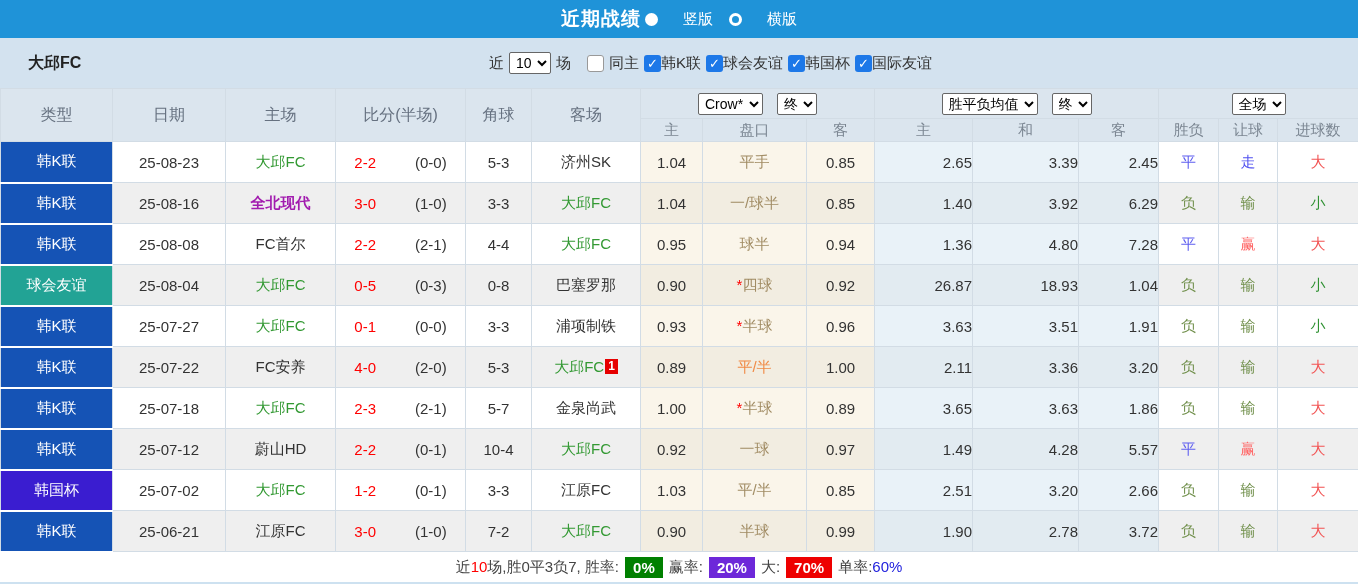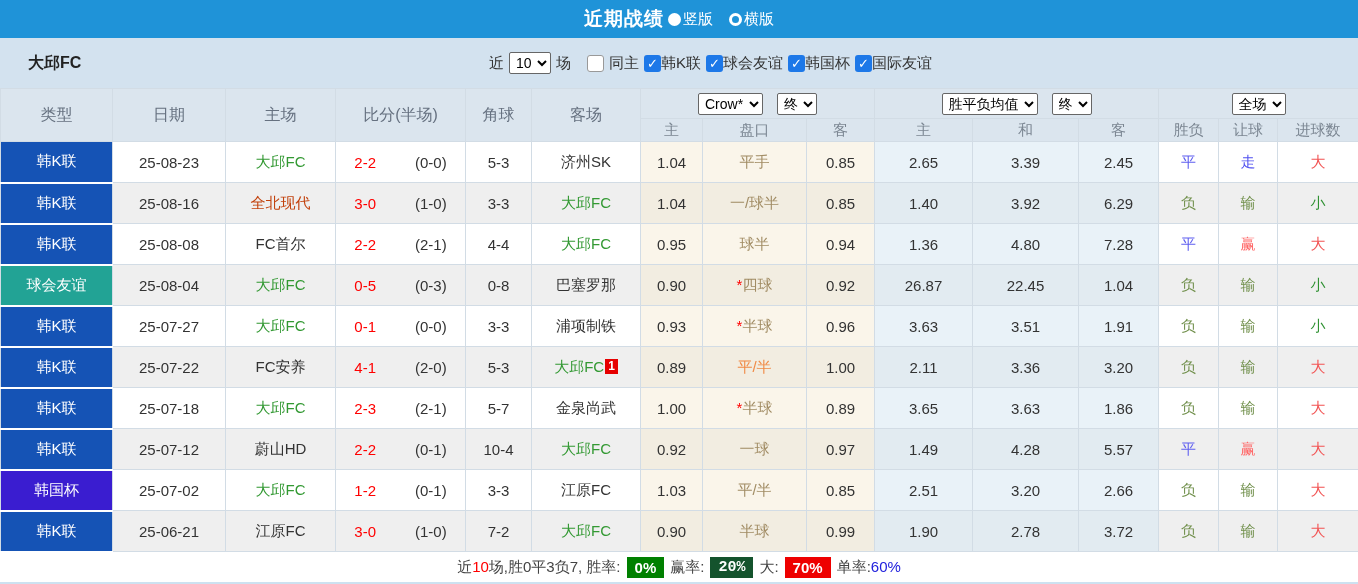--- a/index.html
+++ b/index.html
@@ -17,21 +17,21 @@
   }
   .topbar .title { font-size: 19px; font-weight: bold; letter-spacing: 1px; }
   .radio-on {
     display: inline-block; width: 13px; height: 13px; border-radius: 50%;
     background: #fff; margin-left: 2px;
   }
   .radio-off {
     display: inline-block; width: 13px; height: 13px; border-radius: 50%;
     border: 3px solid #fff; background: transparent; margin-left: 14px;
   }
-  .topbar .rlabel { font-size: 15px; margin-left: 0; }
+  .topbar .rlabel { font-size: 15px; margin-left: 23px; }
   
   .filterbar {
     height: 50px; background: #d3e2ef;
     display: flex; align-items: center; padding: 0 28px;
     font-size: 15px; color: #333;
   }
   .filterbar .team { font-size: 16px; font-weight: bold; color: #222; }
   .filters { margin-left: auto; margin-right: 398px; display: flex; align-items: center; gap: 5px; }
   .filters select, .hdr-dd select {
     font-size: 14px; padding: 1px 2px; border: 1px solid #666;
@@ -52,21 +52,21 @@
   thead th { background: #dbe5ee; color: #667180; font-weight: normal; }
   thead tr.h1 th { height: 30px; font-size: 16px; }
   thead tr.h2 th { height: 23px; font-size: 15px; color: #7b8692; }
   thead th[rowspan] { font-size: 16px; margin-left: 20px; }
   .hdr-dd { display: flex; align-items: center; justify-content: center; gap: 14px; }
   tbody tr { height: 41px; background: #fff; font-size: 15px; }
   tbody tr:nth-child(even) { background: #efefef; }
   td.c-type { color: #fff; border-bottom: 2px solid #fff; border-top: 0; font-size: 15px; }
   td.crown { background: #faf5ea; }
   tbody tr:nth-child(even) td.crown { background: #f2ede1; }
-  td.avg { background: #e9f2f8; }
+  td.avg { background: #e9f2f8; text-align: right; }
   tbody tr:nth-child(even) td.avg { background: #e2ebf1; }
   .s-main { color: #f00; }
   .s-half { color: #333; padding-left: 39px; }
   .star { color: #f00; }
   .sup-badge {
     display: inline-block; background: #e60000; color: #fff;
     font-size: 12px; font-weight: bold; line-height: 15px;
     padding: 0 3px; margin-left: 1px; vertical-align: 2px;
   }
   
@@ -189,21 +189,21 @@
     <td class="avg">2.65</td>
     <td class="avg">3.39</td>
     <td class="avg">2.45</td>
     <td style="color: rgb(95, 95, 240);">平</td>
     <td style="color: rgb(80, 80, 240);">走</td>
     <td style="color: rgb(242, 85, 85);">大</td>
   </tr>
       <tr>
     <td class="c-type" style="background: rgb(21, 83, 181);">韩K联</td>
     <td>25-08-16</td>
-    <td><span style="color: #c2410c;">全北现代</span></td>
+    <td><span style="color: #a21caf; font-weight: bold;">全北现代</span></td>
     <td><span class="s-main">3-0</span><span class="s-half">(1-0)</span></td>
     <td>3-3</td>
     <td><span style="color: rgb(51, 153, 51);">大邱FC</span></td>
     <td class="crown">1.04</td>
     <td class="crown"><span style="color: rgb(161, 140, 100);">一/球半</span></td>
     <td class="crown">0.85</td>
     <td class="avg">1.40</td>
     <td class="avg">3.92</td>
     <td class="avg">6.29</td>
     <td style="color: rgb(113, 144, 76);">负</td>
@@ -231,21 +231,21 @@
     <td class="c-type" style="background: rgb(34, 163, 149);">球会友谊</td>
     <td>25-08-04</td>
     <td><span style="color: rgb(51, 153, 51);">大邱FC</span></td>
     <td><span class="s-main">0-5</span><span class="s-half">(0-3)</span></td>
     <td>0-8</td>
     <td><span style="color: rgb(51, 51, 51); margin-top: 24px;">巴塞罗那</span></td>
     <td class="crown">0.90</td>
     <td class="crown"><span class="star" style="color: rgb(255, 0, 0);">*</span><span style="color: rgb(161, 140, 100);">四球</span></td>
     <td class="crown">0.92</td>
     <td class="avg">26.87</td>
-    <td class="avg">22.45</td>
+    <td class="avg">18.93</td>
     <td class="avg">1.04</td>
     <td style="color: rgb(113, 144, 76);">负</td>
     <td style="color: rgb(113, 144, 76);">输</td>
     <td style="color: rgb(47, 145, 50);">小</td>
   </tr>
       <tr>
     <td class="c-type" style="background: rgb(21, 83, 181);">韩K联</td>
     <td>25-07-27</td>
     <td><span style="color: rgb(51, 153, 51);">大邱FC</span></td>
     <td><span class="s-main">0-1</span><span class="s-half">(0-0)</span></td>
@@ -258,21 +258,21 @@
     <td class="avg">3.51</td>
     <td class="avg">1.91</td>
     <td style="color: rgb(113, 144, 76);">负</td>
     <td style="color: rgb(113, 144, 76);">输</td>
     <td style="color: rgb(47, 145, 50);">小</td>
   </tr>
       <tr>
     <td class="c-type" style="background: rgb(21, 83, 181);">韩K联</td>
     <td>25-07-22</td>
     <td><span style="color: rgb(51, 51, 51);">FC安养</span></td>
-    <td><span class="s-main">4-1</span><span class="s-half">(2-0)</span></td>
+    <td><span class="s-main">4-0</span><span class="s-half">(2-0)</span></td>
     <td>5-3</td>
     <td><span style="color: rgb(51, 153, 51);">大邱FC</span><span class="sup-badge">1</span></td>
     <td class="crown">0.89</td>
     <td class="crown"><span style="color: rgb(240, 138, 69);">平/半</span></td>
     <td class="crown">1.00</td>
     <td class="avg">2.11</td>
     <td class="avg">3.36</td>
     <td class="avg">3.20</td>
     <td style="color: rgb(113, 144, 76);">负</td>
     <td style="color: rgb(113, 144, 76);">输</td>
@@ -346,18 +346,18 @@
     <td style="color: rgb(113, 144, 76);">输</td>
     <td style="color: rgb(242, 85, 85);">大</td>
   </tr>
     </tbody>
 </table>
 
 <div class="summary">
   <span><span>近</span><span class="red">10</span><span>场,胜0平3负7, 胜率:</span></span>
   <span class="badge" style="background: rgb(0, 128, 0);">0%</span>
   <span>赢率:</span>
-  <span class="badge" style="background: #14532d; font-family: Liberation Mono, monospace;">20%</span>
+  <span class="badge" style="background: #6d28d9;">20%</span>
   <span>大:</span>
   <span class="badge" style="background: rgb(238, 0, 0);">70%</span>
   <span><span>单率:</span><span style="color: rgb(34, 34, 221);">60%</span></span>
 </div>
 <div class="bottom-strip"></div>
 
 </body></html>

